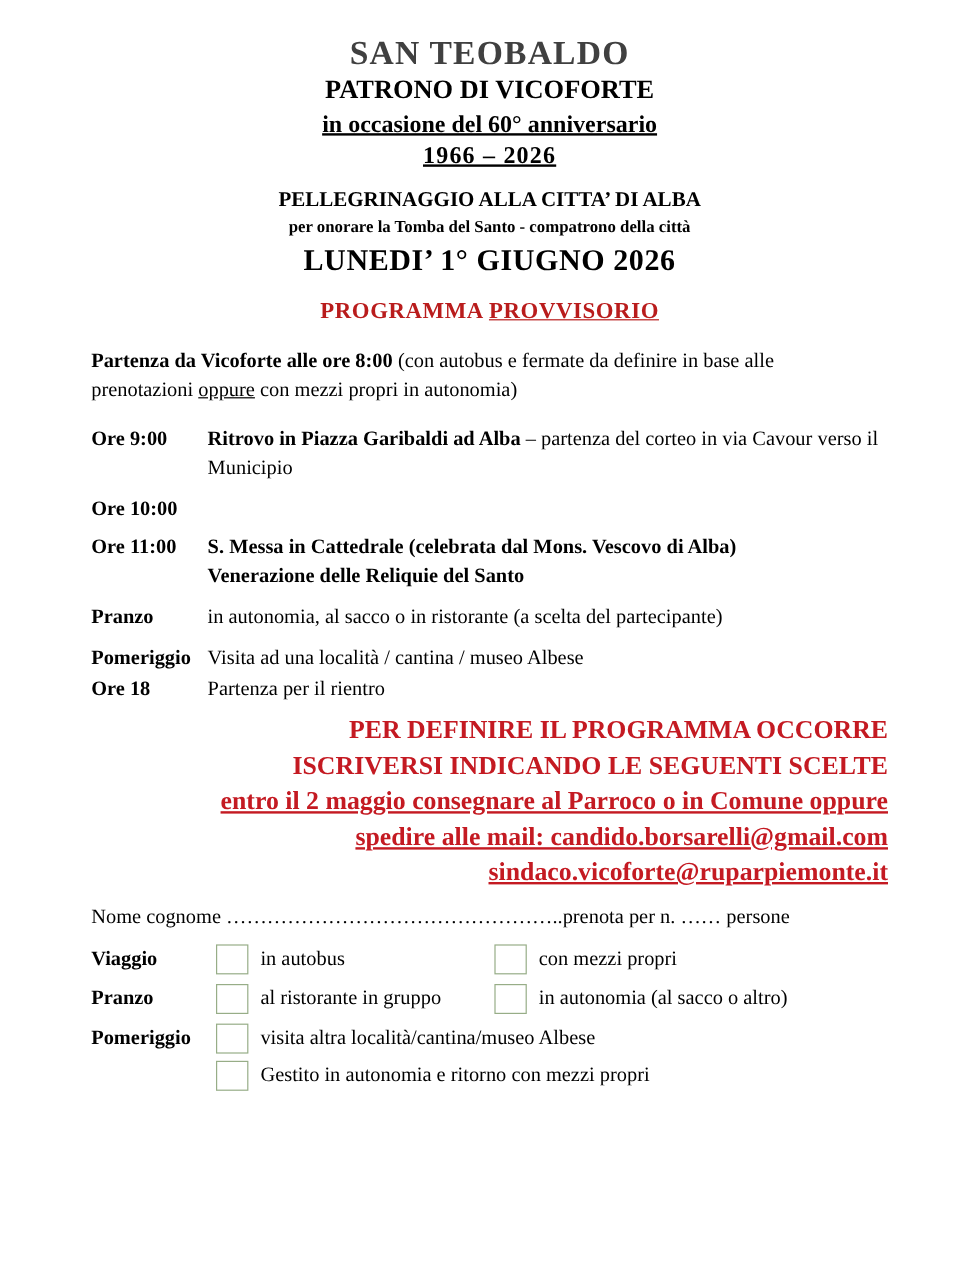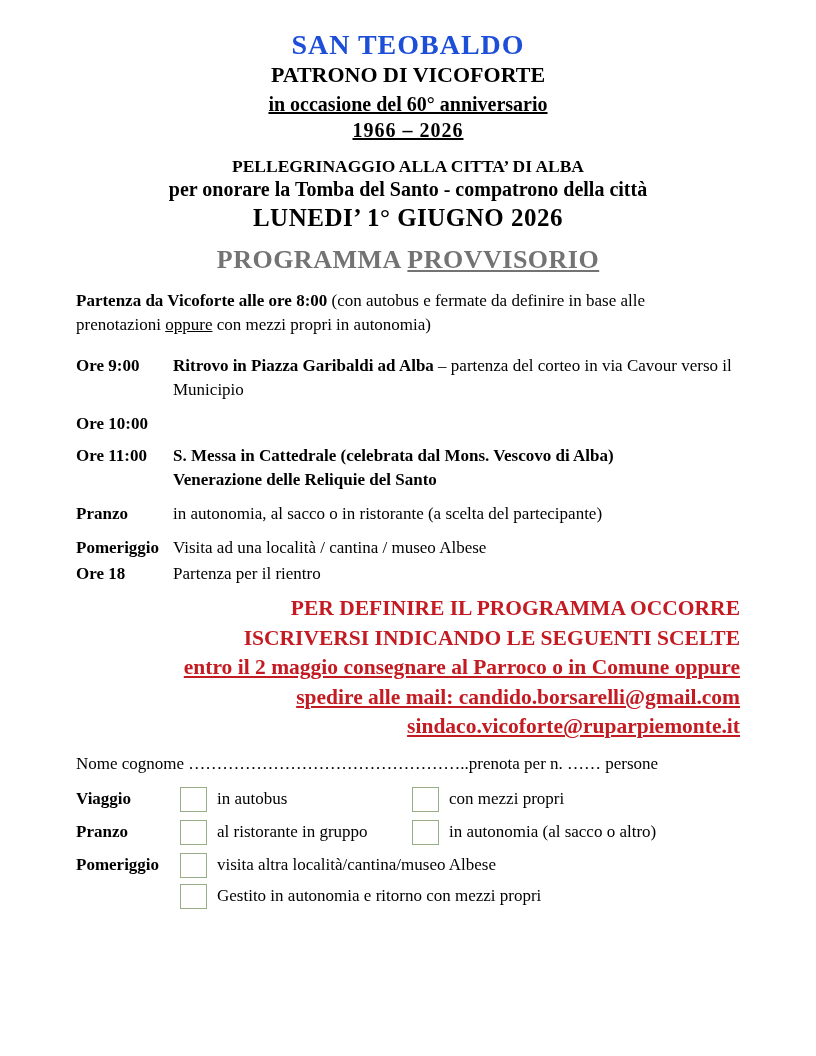--- a/index.html
+++ b/index.html
@@ -5,28 +5,28 @@
   html,body{margin:0;padding:0;background:#e8e8e8;}
   .page{
     width:816px;height:1056px;background:#ffffff;margin:0 auto;
     font-family:"Liberation Serif","DejaVu Serif",serif;color:#000;
     box-sizing:border-box;padding:30px 76px 0 76px;overflow:hidden;position:relative;
   }
   .center{text-align:center;}
   b,.b{font-weight:bold;}
   .u{text-decoration:underline;}
   
-  .title{font-size:28px;font-weight:bold;color:#1d4ed8;line-height:30px;letter-spacing:1px;}
+  .title{font-size:28px;font-weight:bold;color:#404040;line-height:30px;letter-spacing:1px;}
   .subtitle{font-size:22px;font-weight:bold;line-height:26px;margin-top:2px;}
   .anniv{font-size:20px;font-weight:bold;line-height:24px;margin-top:4px;text-align:center;}
   .years{font-size:20px;font-weight:bold;line-height:24px;margin-top:2px;letter-spacing:1px;}
   .pilg1{font-size:17.5px;font-weight:bold;line-height:21px;margin-top:14px;}
-  .pilg2{font-size:20px;font-weight:bold;line-height:21px;margin-top:2px;font-family:Liberation Serif, serif;}
+  .pilg2{font-size:14px;font-weight:bold;line-height:21px;margin-top:2px;font-family:Liberation Serif, serif;}
   .dateline{font-size:25px;font-weight:bold;line-height:30px;margin-top:3px;letter-spacing:0.5px;}
-  .program{font-size:26px;font-weight:bold;color:#737373;line-height:25px;margin-top:14px;letter-spacing:0.5px;}
+  .program{font-size:19px;font-weight:bold;color:#b91c1c;line-height:25px;margin-top:14px;letter-spacing:0.5px;}
   
   .intro{font-size:17px;line-height:24px;max-width:648px;}
   .sched{display:grid;grid-template-columns:97px 1fr;font-size:17px;line-height:24px;}
   .mt10{margin-top:10px;}.mt8{margin-top:8px;}.mt2{margin-top:2px;}
   .sched .lab{font-weight:bold;white-space:nowrap;}
   
   .notice{margin-top:8px;text-align:right;color:#c41a22;font-weight:bold;}
   .notice div{font-size:21.5px;line-height:29.5px;}
   
   .nameline{font-size:17px;line-height:22px;margin-top:11px;}

